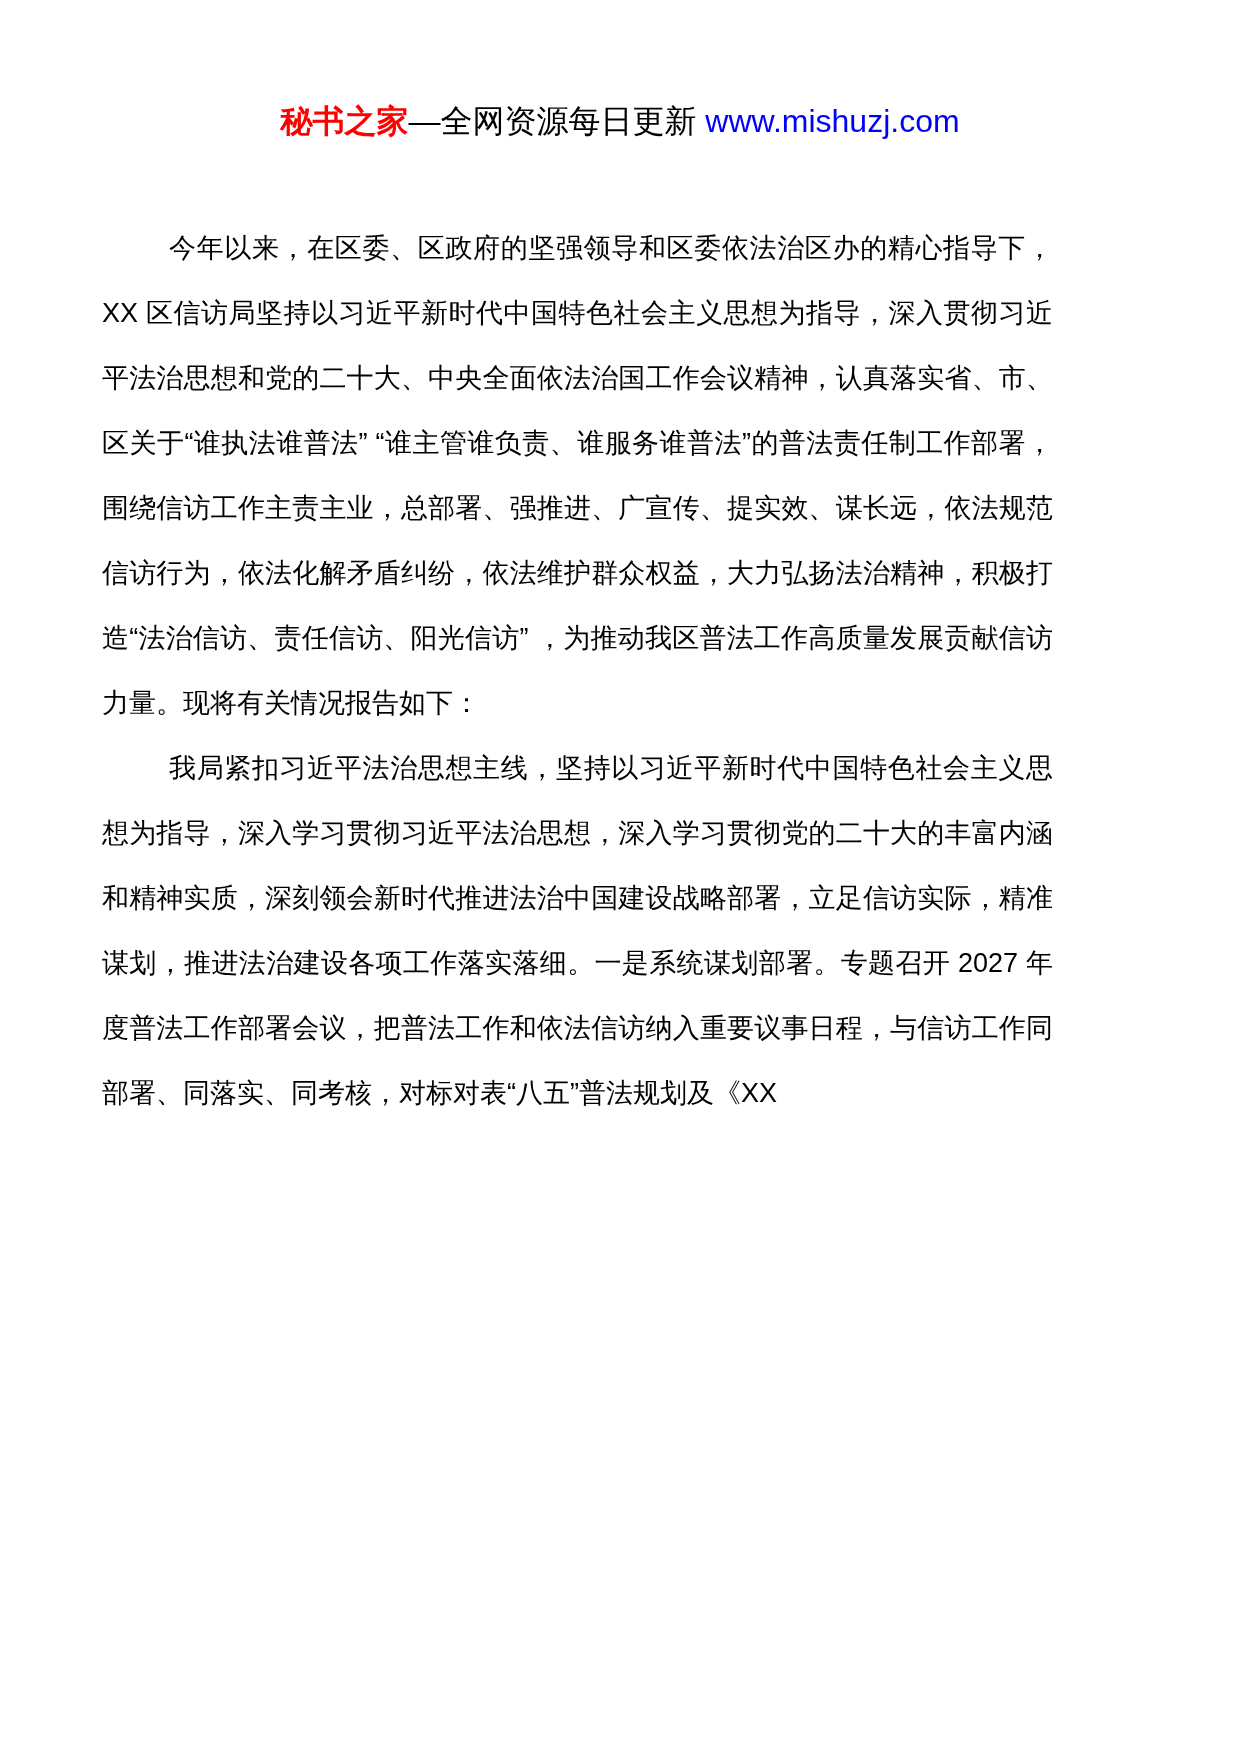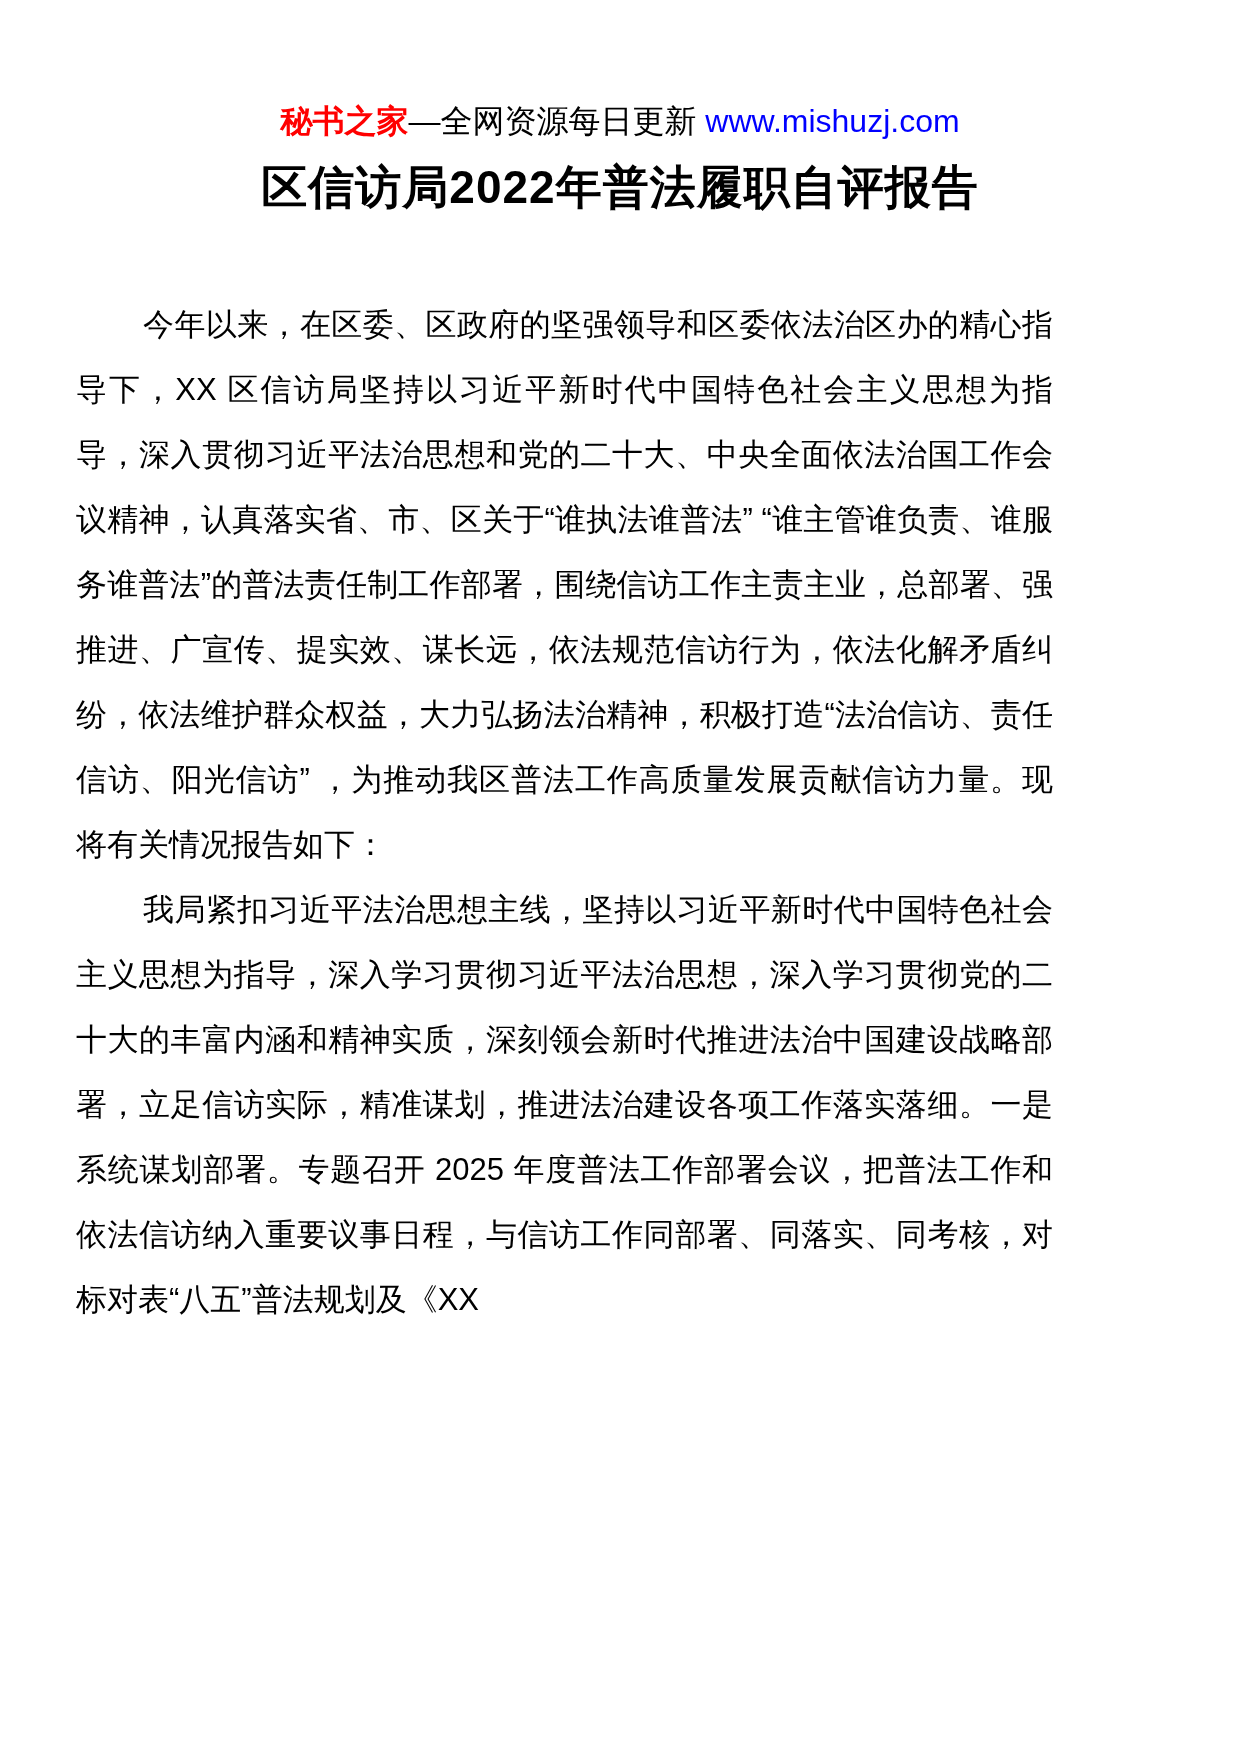--- a/index.html
+++ b/index.html
@@ -37,22 +37,22 @@
   }
   .doc-title {
     margin: 14px 0 0 0;
     text-align: center;
     font-size: 46px;
     line-height: 62px;
     font-weight: 700;
     letter-spacing: 1px;
   }
   .content {
-    margin: 74px 187px 0 76px;
-    font-size: 31px;
+    margin: 74px 187px 0 102px;
+    font-size: 27px;
     line-height: 65px;
     text-align: justify;
     text-justify: inter-ideograph;
     line-break: strict;
     word-break: normal;
   }
   .content p {
     margin: 0;
     padding: 0;
     text-indent: 67px;
@@ -63,20 +63,19 @@
 </style>
 </head>
 <body>
 
 <div class="page">
 
   <div class="site-header">
     <span class="brand">秘书之家</span><span class="tagline">—全网资源每日更新 </span><a class="url" href="#">www.mishuzj.com</a>
   </div>
 
-  <h1 class="doc-title">区信访局2022年普法履职自评报告</h1>
 
   <div class="content">
     <p class="body-para">今年以来，在区委、区政府的坚强领导和区委依法治区办的精心指导下，XX 区信访局坚持以习近平新时代中国特色社会主义思想为指导，深入贯彻习近平法治思想和党的二十大、中央全面依法治国工作会议精神，认真落实省、市、区关于“谁执法谁普法” “谁主管谁负责、谁服务谁普法”的普法责任制工作部署，围绕信访工作主责主业，总部署、强推进、广宣传、提实效、谋长远，依法规范信访行为，依法化解矛盾纠纷，依法维护群众权益，大力弘扬法治精神，积极打造“法治信访、责任信访、阳光信访” ，为推动我区普法工作高质量发展贡献信访力量。现将有关情况报告如下：</p>
-    <p class="body-para">我局紧扣习近平法治思想主线，坚持以习近平新时代中国特色社会主义思想为指导，深入学习贯彻习近平法治思想，深入学习贯彻党的二十大的丰富内涵和精神实质，深刻领会新时代推进法治中国建设战略部署，立足信访实际，精准谋划，推进法治建设各项工作落实落细。一是系统谋划部署。专题召开 2025 年度普法工作部署会议，把普法工作和依法信访纳入重要议事日程，与信访工作同部署、同落实、同考核，对标对表“八五”普法规划及《XX</p>
+    <p class="body-para">我局紧扣习近平法治思想主线，坚持以习近平新时代中国特色社会主义思想为指导，深入学习贯彻习近平法治思想，深入学习贯彻党的二十大的丰富内涵和精神实质，深刻领会新时代推进法治中国建设战略部署，立足信访实际，精准谋划，推进法治建设各项工作落实落细。一是系统谋划部署。专题召开 2027 年度普法工作部署会议，把普法工作和依法信访纳入重要议事日程，与信访工作同部署、同落实、同考核，对标对表“八五”普法规划及《XX</p>
   </div>
 
 </div>
 
 </body></html>

